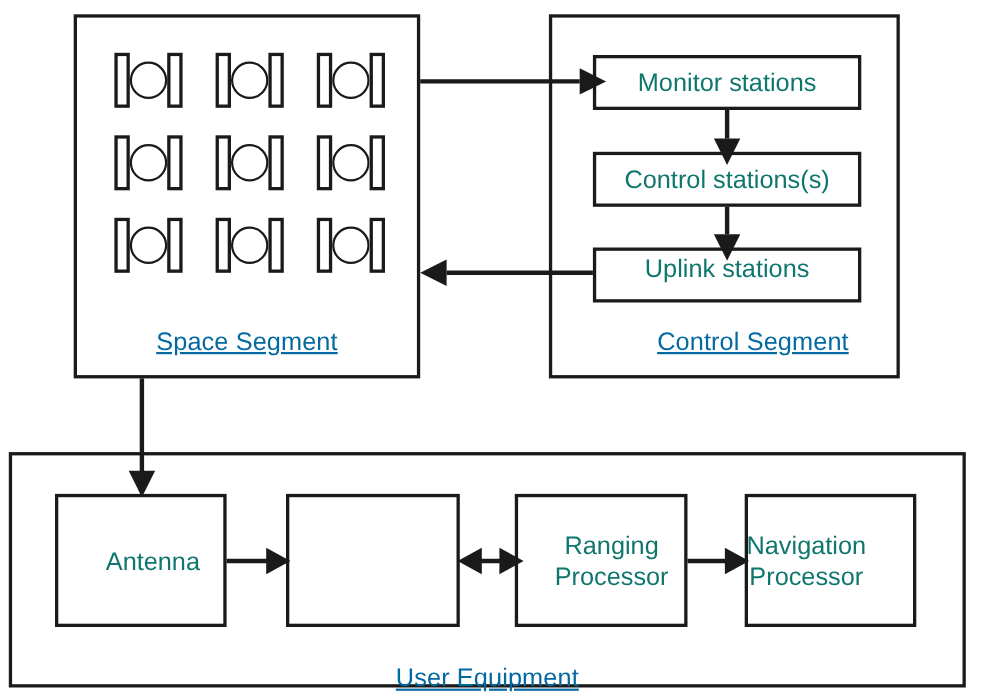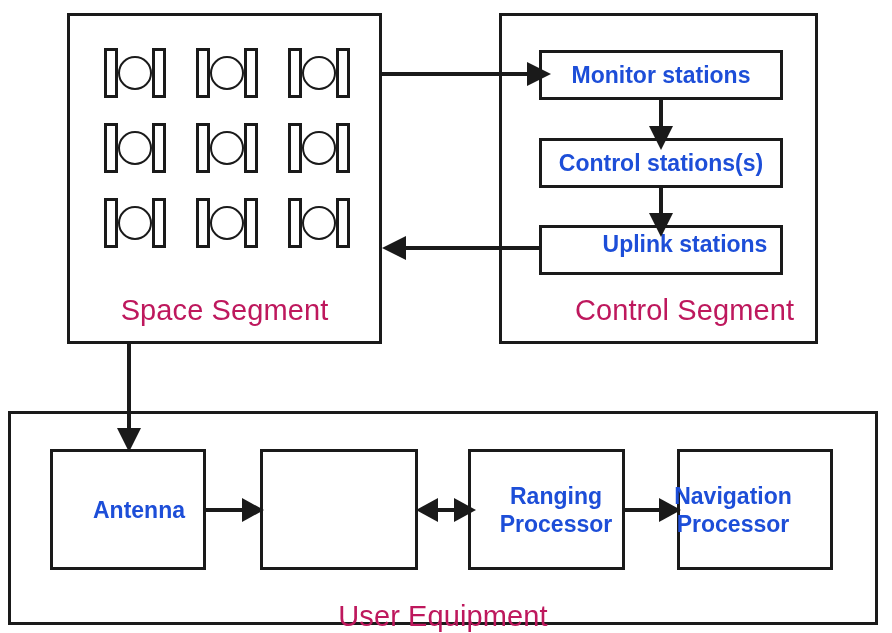--- a/index.html
+++ b/index.html
@@ -29,37 +29,38 @@
     border: 3px solid #1a1a1a;
   }
   .seg-box { border-width: 3px; }
   .sub-box { border-width: 3px; }
   .ue-box  { border-width: 3px; }
 
   
   .seg-label {
     position: absolute;
     text-align: center;
-    color: #be185d;
-    font-size: 29px;
+    color: #0369a1;
+    font-size: 23px;
     line-height: 26px;
     font-weight: 400;
     white-space: nowrap;
     letter-spacing: 0.1px;
+    text-decoration: underline;
   }
   .box-label {
     position: absolute;
     display: flex;
     align-items: center;
     justify-content: center;
     text-align: center;
-    color: #1d4ed8;
+    color: #0f766e;
     font-size: 23px;
     line-height: 28px;
-    font-weight: 700;
+    font-weight: 400;
     pointer-events: none;
   }
   .box-label span { display: block; }
 
   
   .sat {
     position: absolute;
     width: 62px;
     height: 50px;
   }
@@ -157,21 +158,21 @@
 
   <div class="seg-box" id="control-segment-box" style="left:499px; top:13px; width:319px; height:331px;"></div>
 
   <div class="sub-box" style="left:539px; top:50px; width:244px; height:50px;"></div>
   <div class="box-label" style="left:539px; top:50px; width:244px; height:50px;">Monitor stations</div>
 
   <div class="sub-box" style="left:539px; top:138px; width:244px; height:50px;"></div>
   <div class="box-label" style="left:539px; top:138px; width:244px; height:50px;">Control stations(s)</div>
 
   <div class="sub-box" style="left:539px; top:225px; width:244px; height:50px;"></div>
-  <div class="box-label" style="left:539px; top:225px; width:244px; height:38px;margin-left:24px;">Uplink stations</div>
+  <div class="box-label" style="left:539px; top:225px; width:244px; height:38px;">Uplink stations</div>
 
   <div class="seg-label" style="left:528px; top:297px; width:313px;">Control Segment</div>
 
   <div class="ue-box" id="user-equipment-box" style="left:8px; top:411px; width:870px; height:214px;"></div>
 
   <div class="sub-box" style="left:50px; top:449px; width:156px; height:121px;"></div>
   <div class="box-label" style="left:61px; top:449px; width:156px; height:121px;">
     <span>Antenna</span>
   </div>
 

